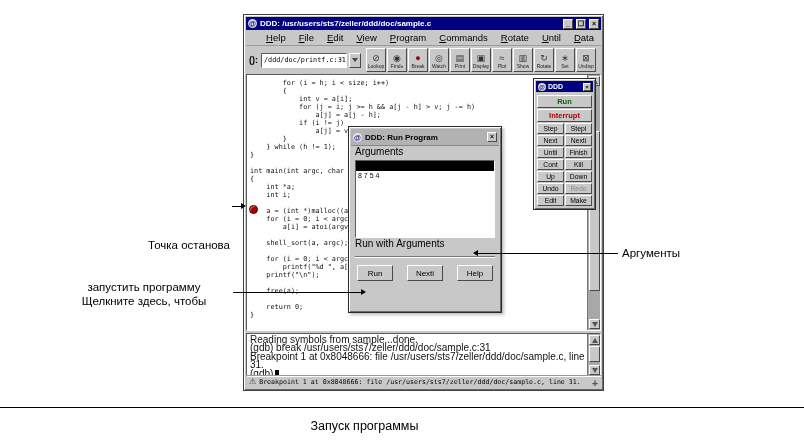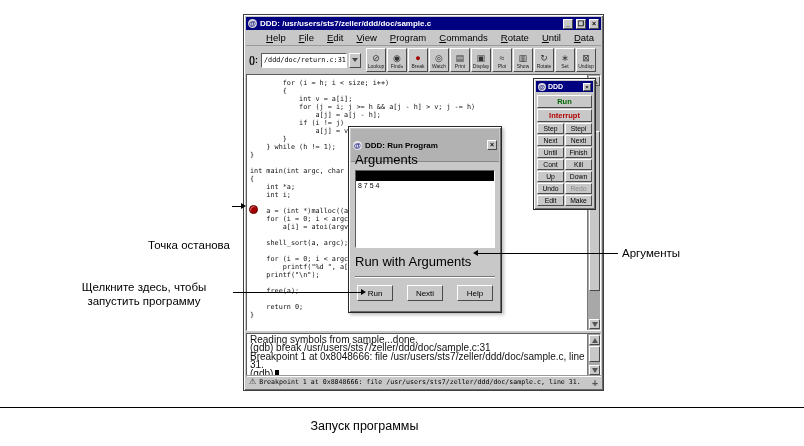--- a/index.html
+++ b/index.html
@@ -77,25 +77,25 @@
   .cmd-btn { height:11px; font-size:6.8px; white-space:nowrap; overflow:hidden; }
   .cmd-btn.wide { grid-column:1 / -1; height:13px; font-size:7.5px; font-weight:bold; }
   .cmd-btn.run-color { color:#006400; }
   .cmd-btn.intr-color { color:#b30000; }
   .cmd-btn.disabled { color:#8a8a8a; }
 
   
   .dialog { position:absolute; left:348px; top:126px; width:154px; height:187px; background:#c8c8c8;
             border:1px solid #2a2a2a; box-shadow:inset 1px 1px 0 #fff, inset -1px -1px 0 #6a6a6a, 2px 2px 3px rgba(0,0,0,.25); }
   .dlg-title { position:absolute; left:2px; top:2px; right:2px; height:13px; background:#b2b2b2;
-               display:flex; align-items:center; gap:3px; padding:16px 2px; border-bottom:1px solid #888; }
+               display:flex; align-items:center; gap:3px; padding:8px 2px; border-bottom:1px solid #888; }
   .dlg-title .dtext { font-size:8px; font-weight:bold; color:#000; flex:1; white-space:nowrap; overflow:hidden; }
   .dlg-title .logo { background:#e8e8e8; }
   .dlg-body { position:absolute; left:6px; right:6px; top:19px; }
-  .dlg-label { font-size:13px; margin-top:6px; }
+  .dlg-label { font-size:10px; margin-top:0; }
   .dlg-list { margin-top:3px; height:78px; overflow:hidden; }
   .dlg-row { height:10px; font-size:7px; line-height:10px; padding:0 2px; white-space:pre; }
   .dlg-row.selected { background:#000; color:#fff; }
   .dlg-field { margin-top:3px; height:13px; display:flex; align-items:center; padding:0 2px;
                font-family:"DejaVu Sans Mono", monospace; font-size:6.6px; white-space:pre; overflow:hidden; }
   .dlg-field .fcursor { display:inline-block; width:3px; height:9px; background:#000; margin-left:1px; flex:0 0 auto; }
   .dlg-sep { margin-top:7px; height:2px; border-top:1px solid #777; border-bottom:1px solid #fff; }
   .dlg-buttons { margin-top:7px; display:flex; justify-content:space-between; padding:0 2px; }
   .dlg-btn { height:16px; font-size:8px; padding:0 8px; min-width:36px; }
 
@@ -141,21 +141,21 @@
 
         <span class="menu-item">Rotate</span>
 
         <span class="menu-item">Until</span>
 
         <span class="menu-item">Data</span>
       </div>
 
     <div class="toolbar">
       <span class="arg-paren">():</span>
-      <span class="arg-field sunken">/ddd/doc/return.c:31</span>
+      <span class="arg-field sunken">/ddd/doc/printf.c:31</span>
       <span class="arg-drop btn">
           <span class="tri"></span>
         </span>
       <span class="tool-buttons">
 
           <span class="tool-btn btn">
             <span class="glyph" style="color: rgb(51, 51, 51);">⊘</span>
             <span class="tlabel">Lookup</span>
           </span>
 
@@ -346,22 +346,22 @@
           <span class="dlg-btn btn">Help</span>
         </div>
     </div>
   </div>
 
   <div class="ann ann-right" style="left:30px; top:199px; width:200px;">Точка останова</div>
   <div class="leader" style="left:232px; top:206px; width:10px;"></div>
   <div class="arr-right" style="left:241px; top:203px;"></div>
 
   <div class="ann" style="left:55px; top:281px; width:178px; text-align:center; line-height:13.5px;">
+    <div>запустить программу</div>
     <div>Щелкните здесь, чтобы</div>
-    <div>запустить программу</div>
   </div>
   <div class="leader" style="left:233px; top:292px; width:128px;"></div>
   <div class="arr-right" style="left:361px; top:289px;"></div>
 
   <div class="ann" style="left:622px; top:247px;">Аргументы</div>
   <div class="leader" style="left:478px; top:253px; width:140px;"></div>
   <div class="arr-left" style="left:473px; top:250px;"></div>
 
   <div class="rule"></div>
   <div class="caption">Запуск программы</div>

